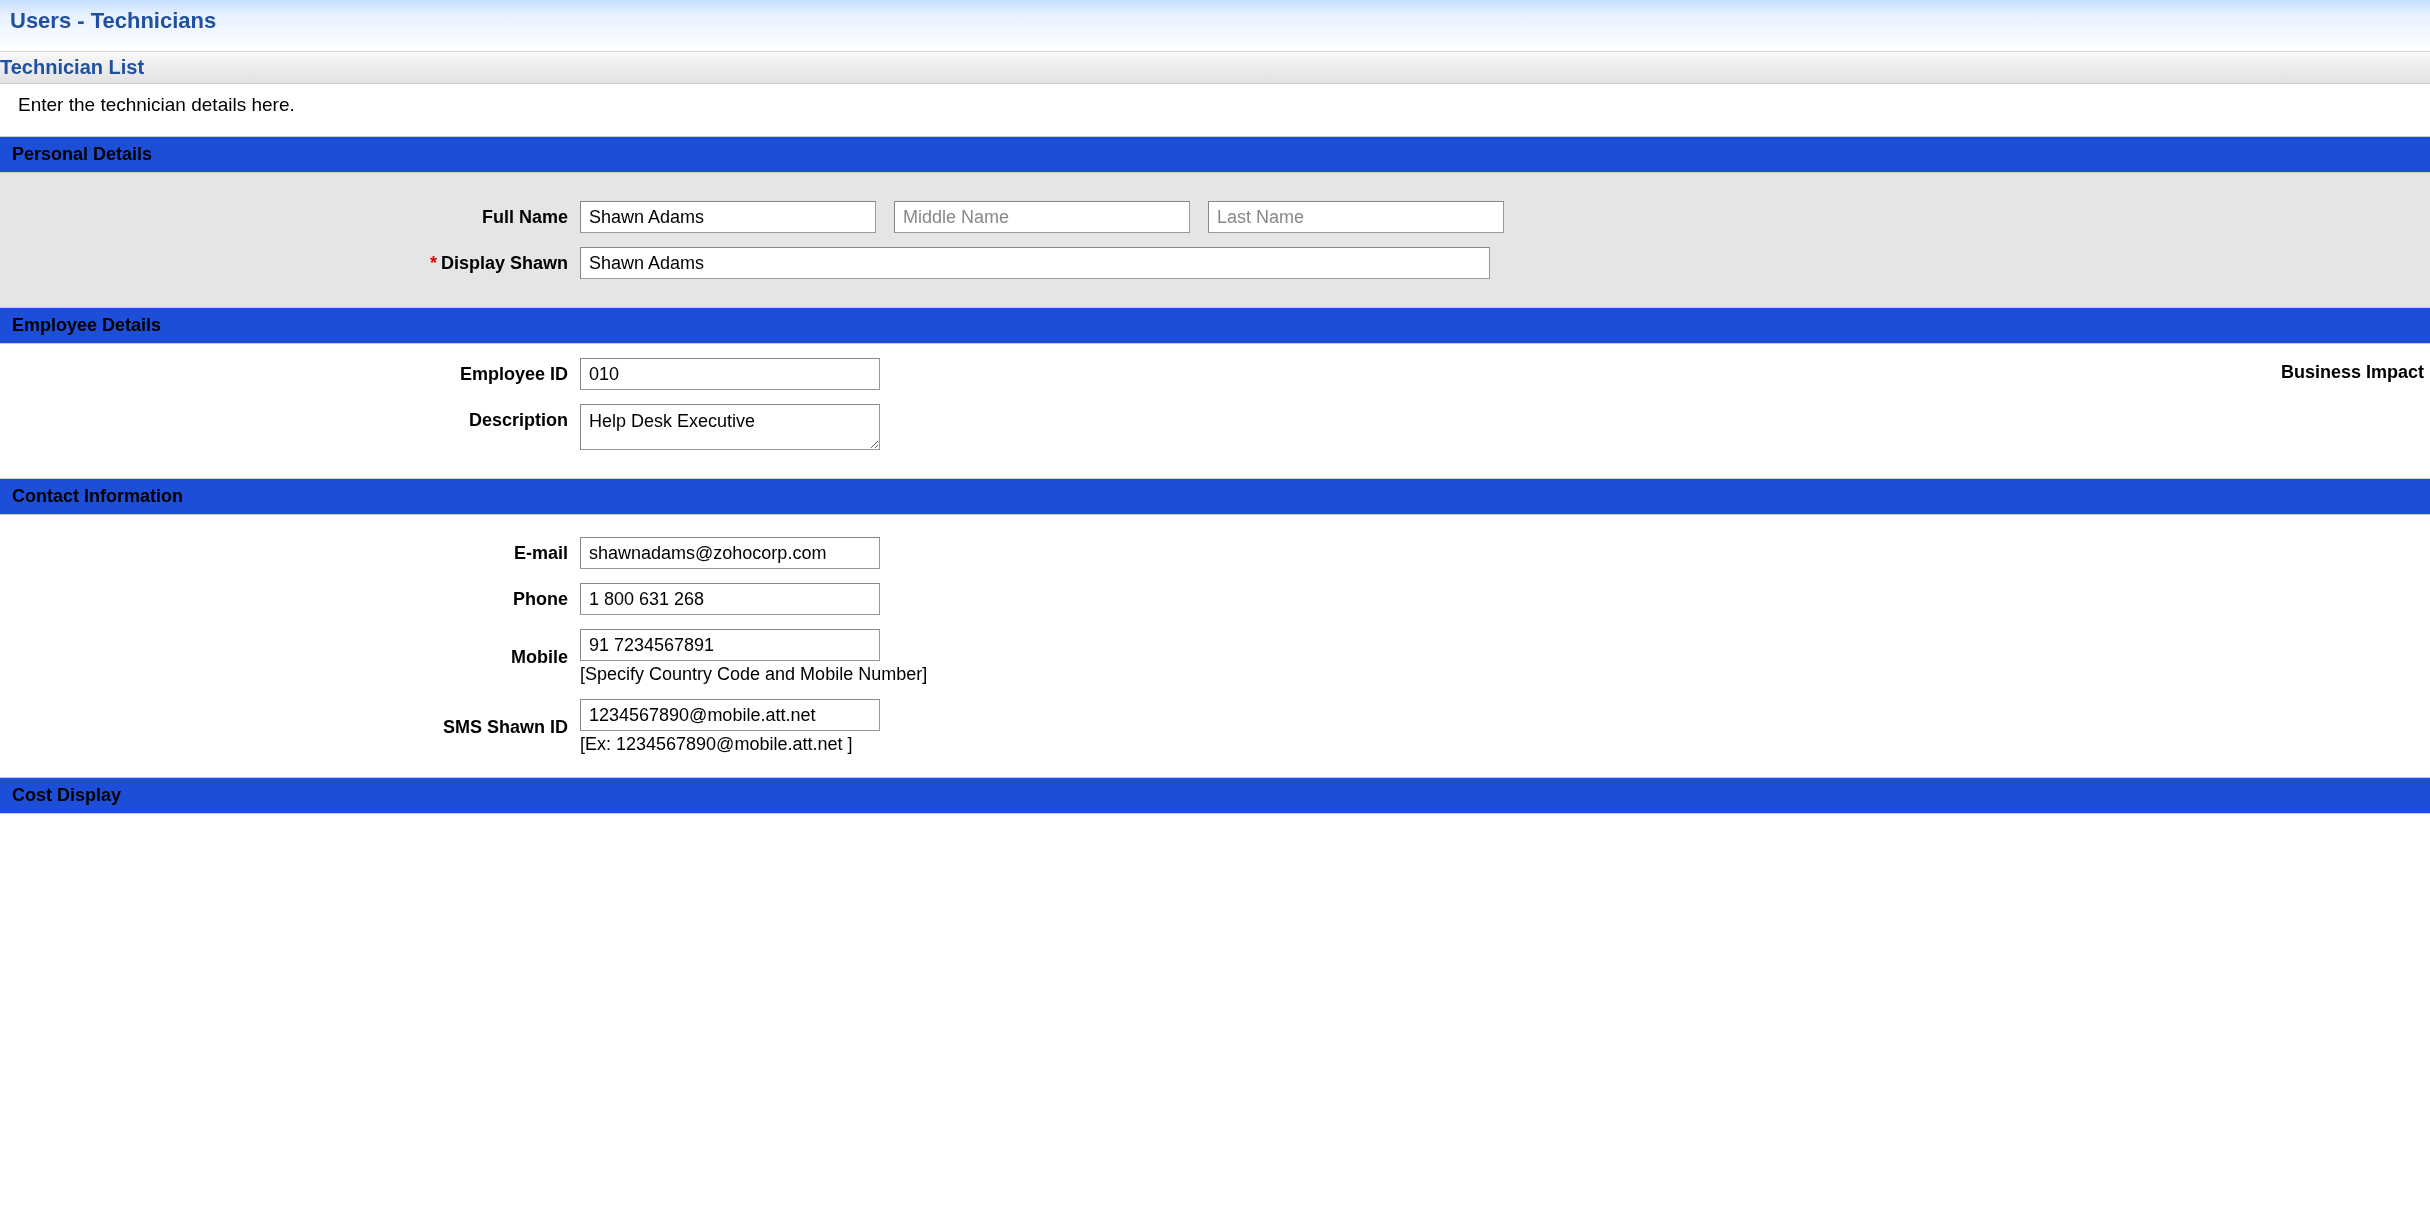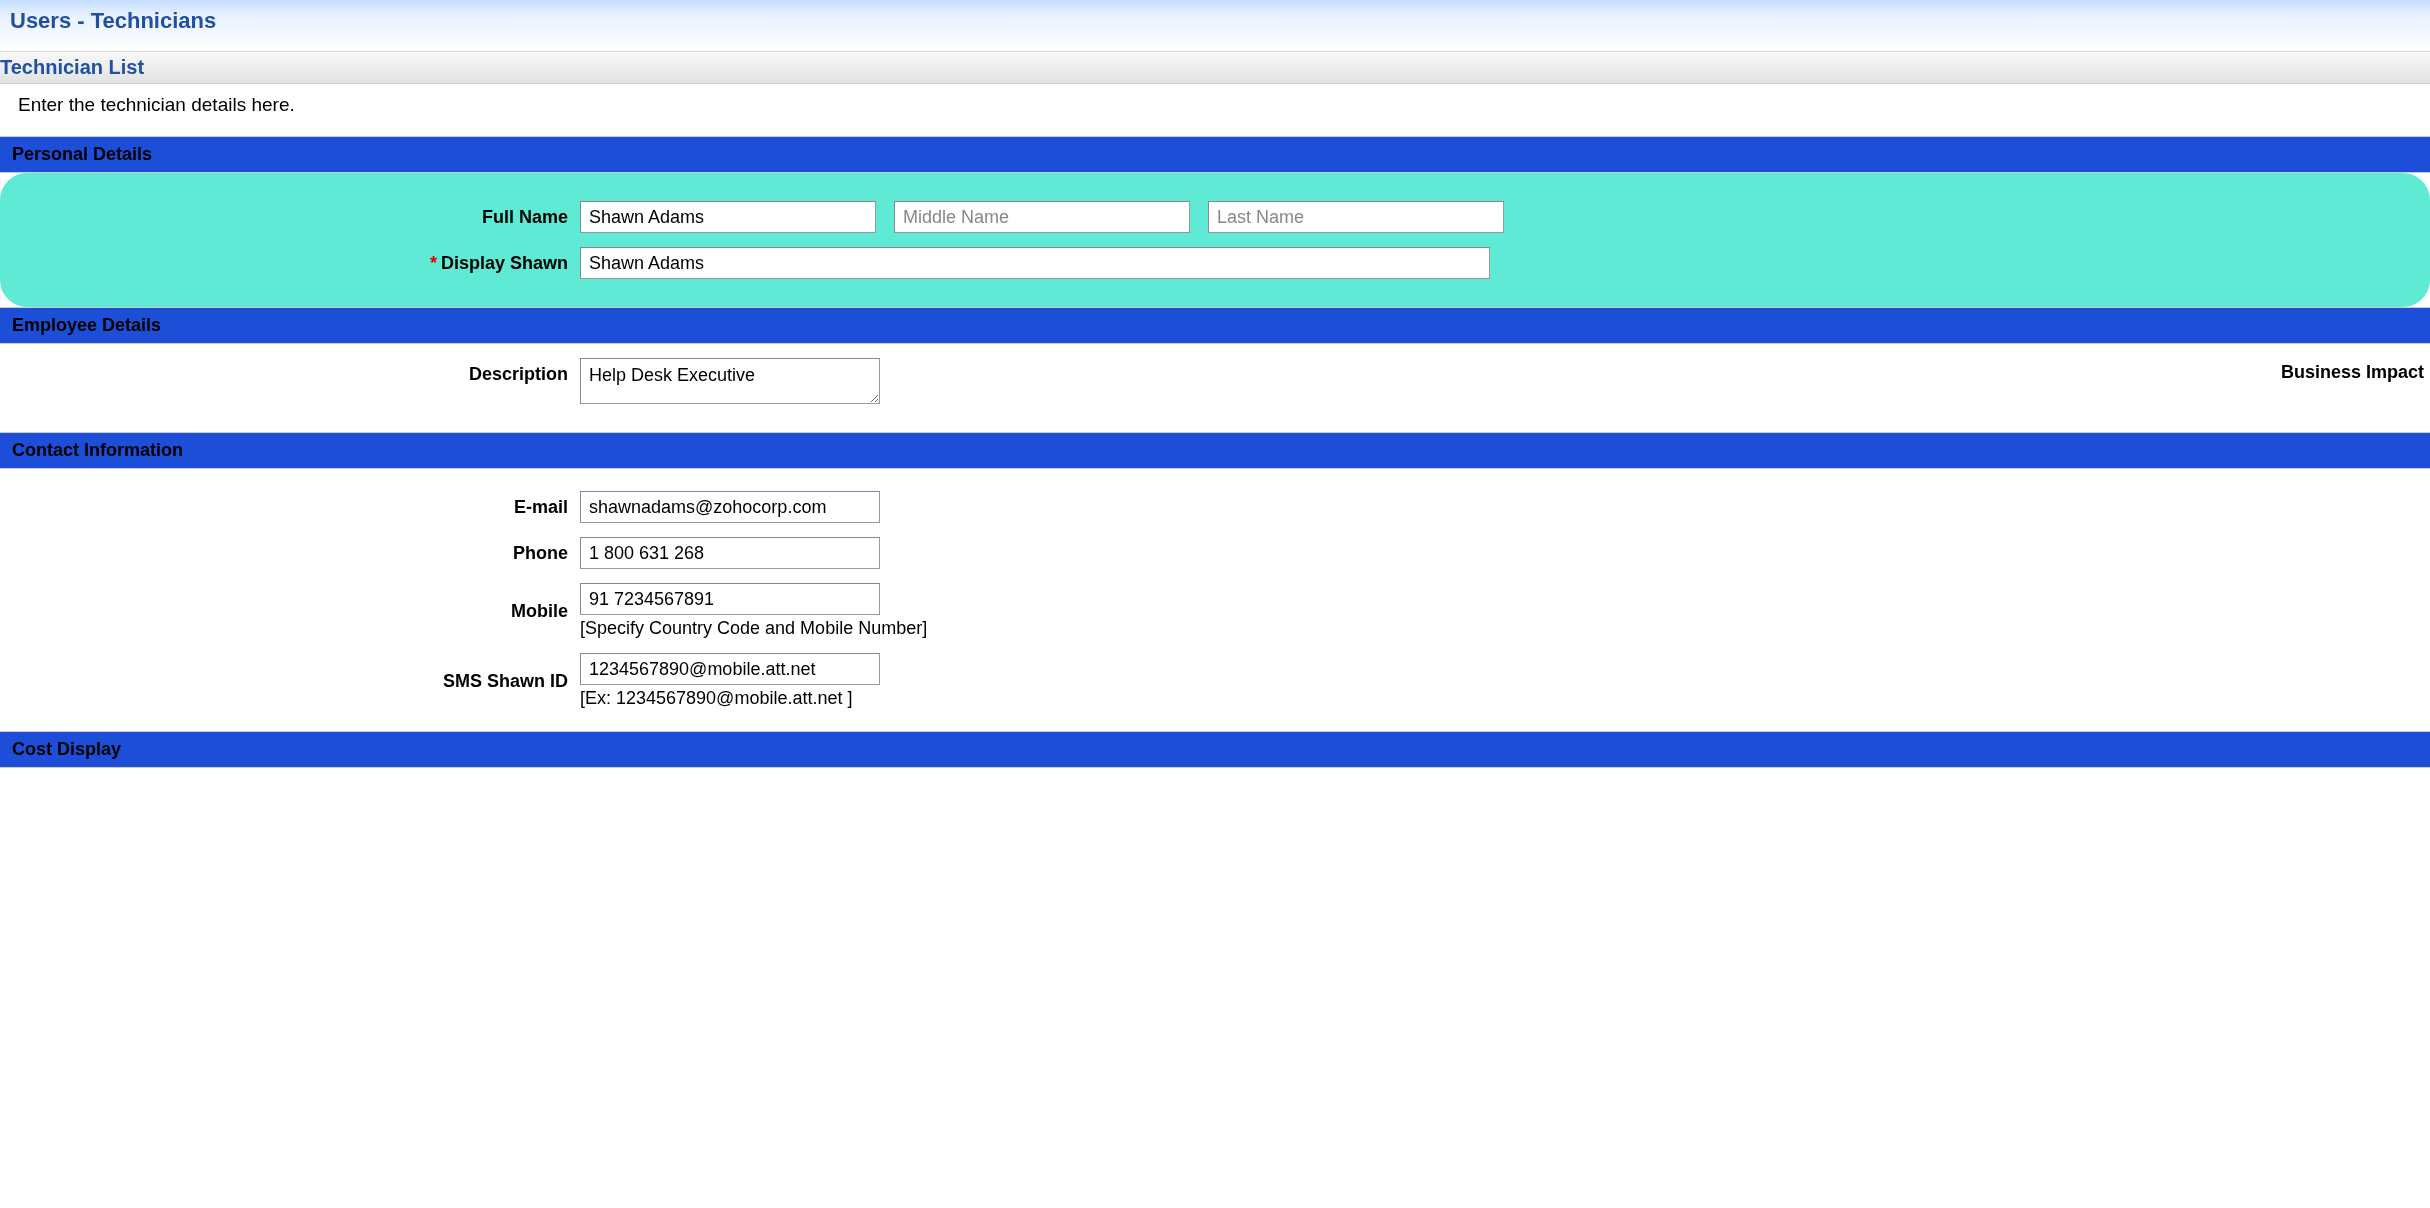--- a/index.html
+++ b/index.html
@@ -43,23 +43,22 @@
     .section-header {
       background: #1d4ed8;
       border-top: 1px solid #ccc;
       border-bottom: 1px solid #ccc;
       padding: 7px 12px;
       font-weight: bold;
       font-size: 18px;
       color: #000;
     }
     .section-body {
-      background: #5eead4;
+      background: #e5e5e5;
       padding: 28px 0 14px 0;
-      border-radius: 27px;
     }
     .section-body-emp {
       background: #fff;
       padding: 14px 0 14px 0;
       position: relative;
     }
     .section-body-contact {
       background: #fff;
       padding: 22px 0 8px 0;
     }
@@ -159,20 +158,26 @@
     <div class="form-fields">
       <input type="text" class="w-lg" value="Shawn Adams" style="">
     </div>
   </div>
 </div>
 
 <div class="section-header">Employee Details</div>
 <div class="section-body-emp">
   <div class="business-impact">Business Impact</div>
   <div class="form-row">
+    <div class="form-label">Employee ID</div>
+    <div class="form-fields">
+      <input type="text" class="w-sm" value="010" style="">
+    </div>
+  </div>
+  <div class="form-row">
     <div class="form-label">Description</div>
     <div class="form-fields">
       <textarea class="w-sm" style="height: 46px;">Help Desk Executive</textarea>
     </div>
   </div>
 </div>
 
 <div class="section-header">Contact Information</div>
 <div class="section-body-contact">
   <div class="form-row">

